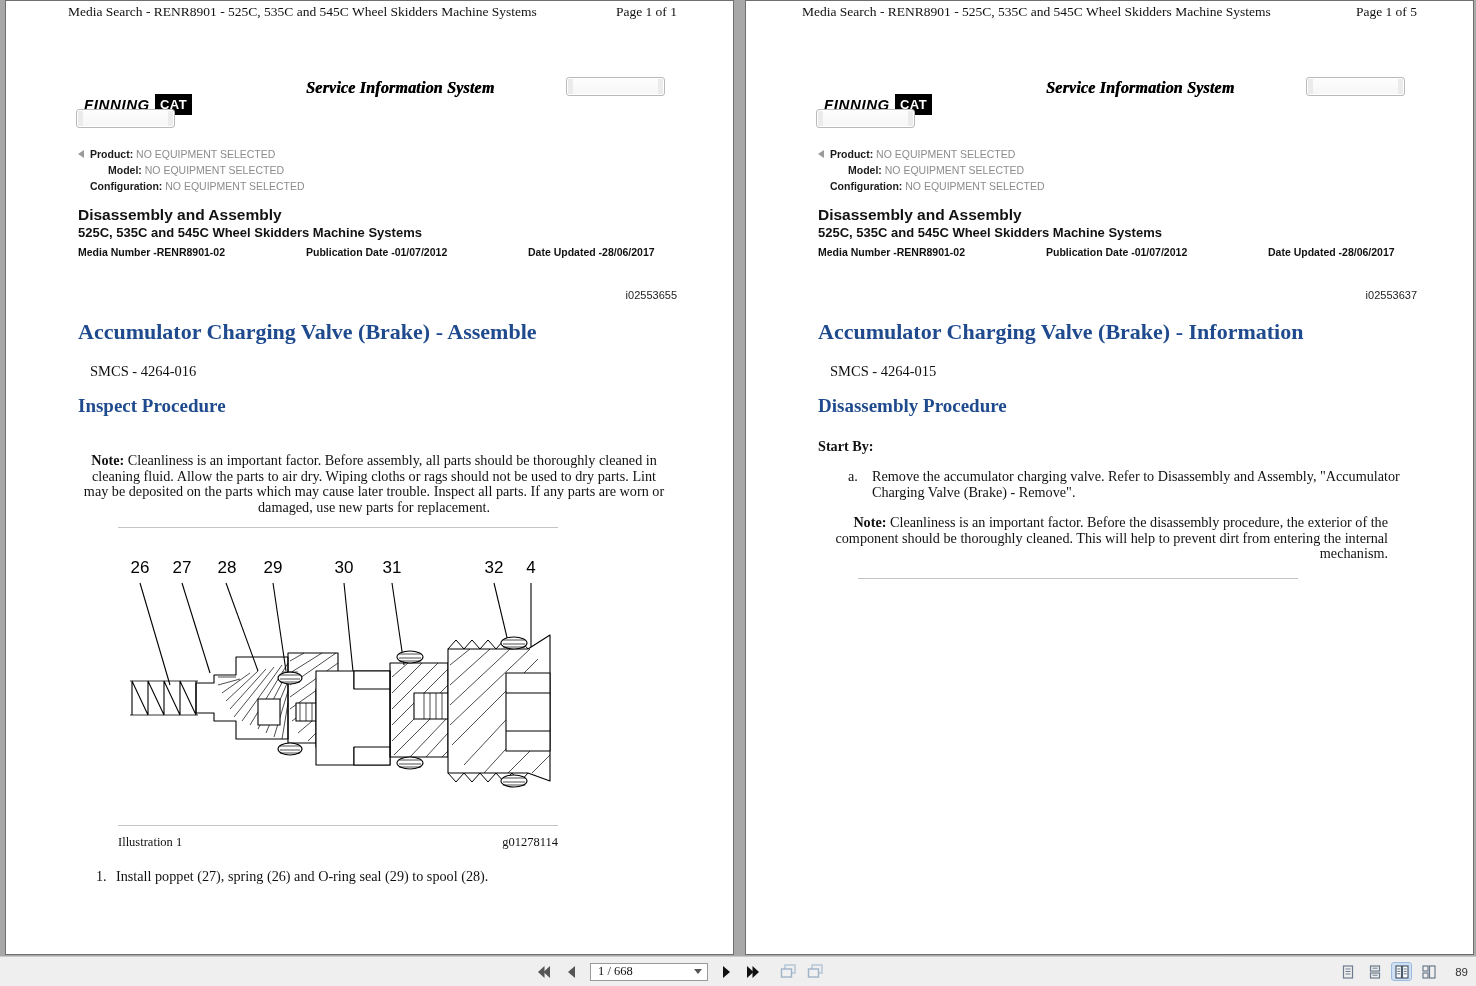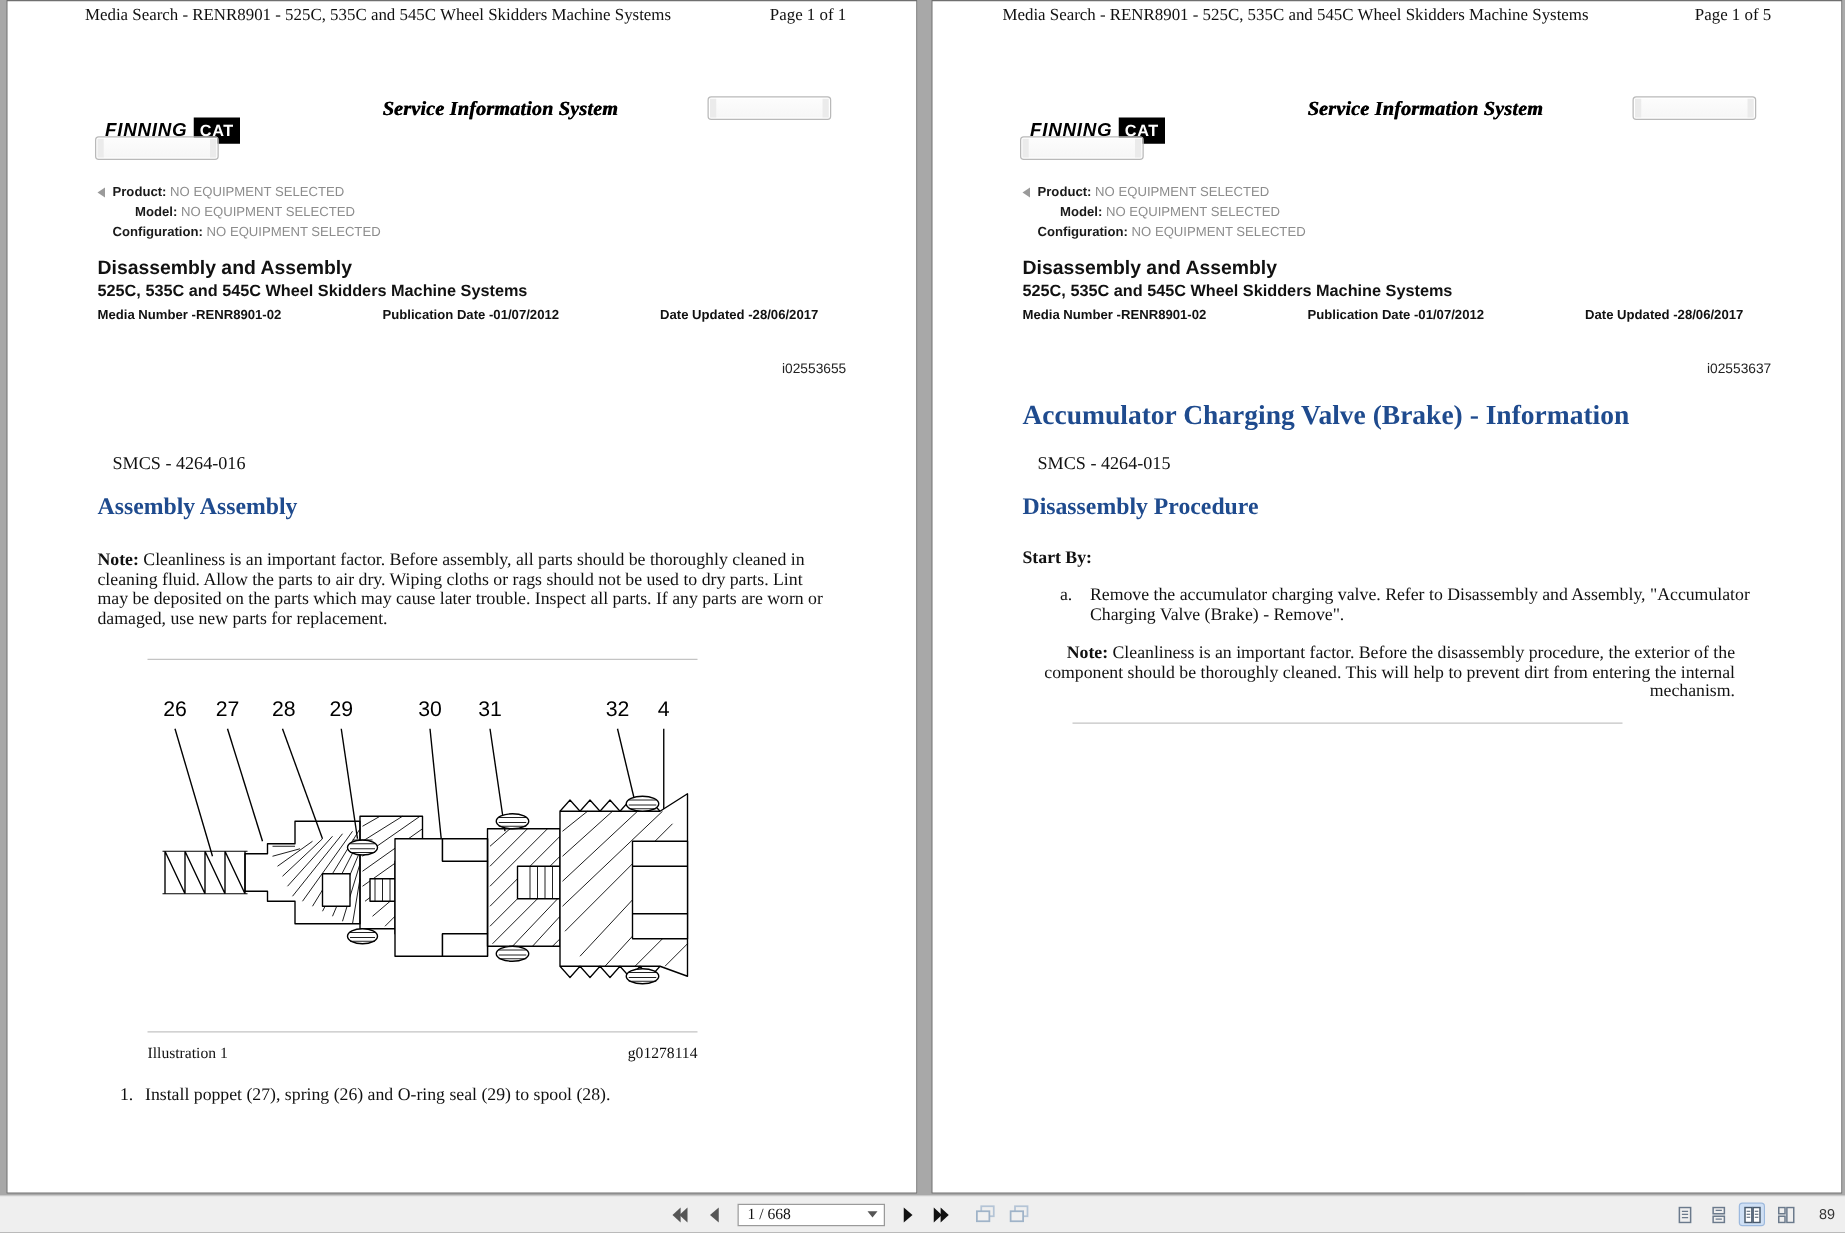--- a/index.html
+++ b/index.html
@@ -185,28 +185,31 @@
           <div class="d2">525C, 535C and 545C Wheel Skidders Machine Systems</div>
           <div class="d3">
             <span class="mn">Media Number -RENR8901-02</span>
             <span class="pd">Publication Date -01/07/2012</span>
             <span class="du">Date Updated -28/06/2017</span>
           </div>
         </div>
 
         <div class="artid">i02553655</div>
 
+        <div class="h1">
+          <span>Accumulator Charging Valve (Brake)</span><span class="dash"> - </span><span>Assemble</span>
+        </div>
 
         <div class="smcs">
           <b>SMCS</b><span> - 4264-016</span>
         </div>
 
-        <div class="h2">Assembly Assembly</div>
-
-        <div class="para" style="left:72px;top:440px;width:592px;">
+        <div class="h2">Inspect Procedure</div>
+
+        <div class="para" style="left:72px;top:452px;width:592px;text-align:center;">
           <b>Note:</b><span> Cleanliness is an important factor. Before assembly, all parts should be thoroughly cleaned in cleaning fluid. Allow the parts to air dry. Wiping cloths or rags should not be used to dry parts. Lint may be deposited on the parts which may cause later trouble. Inspect all parts. If any parts are worn or damaged, use new parts for replacement.</span>
         </div>
 
         <div class="rule" style="left:112px;top:526px;width:440px;"></div>
 
         <div class="illus-wrap">
           <svg width="450" height="262" viewBox="0 0 450 262">
             <g fill="none" stroke="#000" stroke-width="1.1" stroke-linejoin="round">
 
               <path d="M22 30 L52 132"></path>

